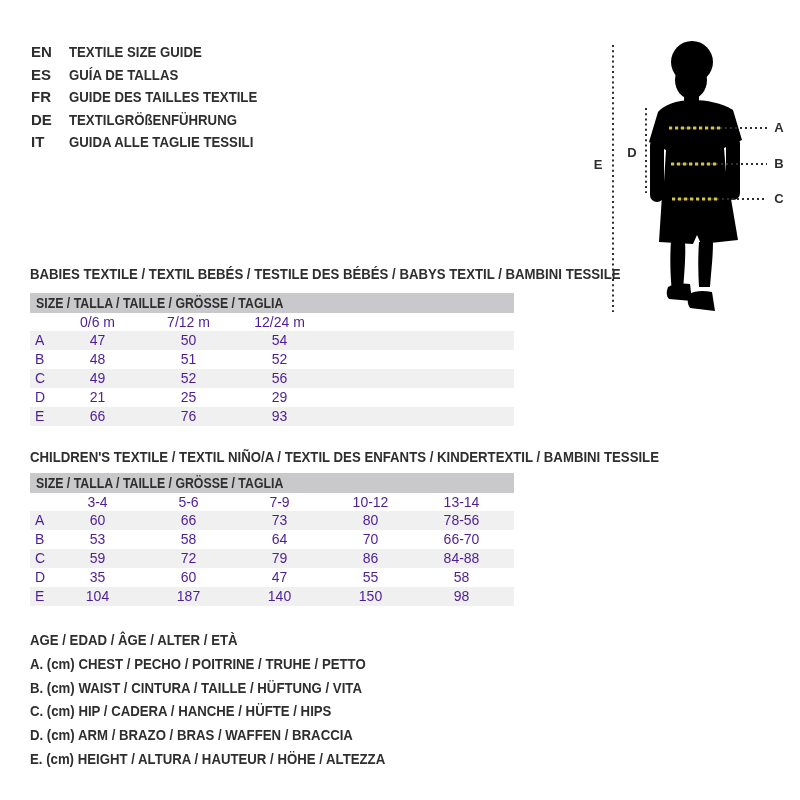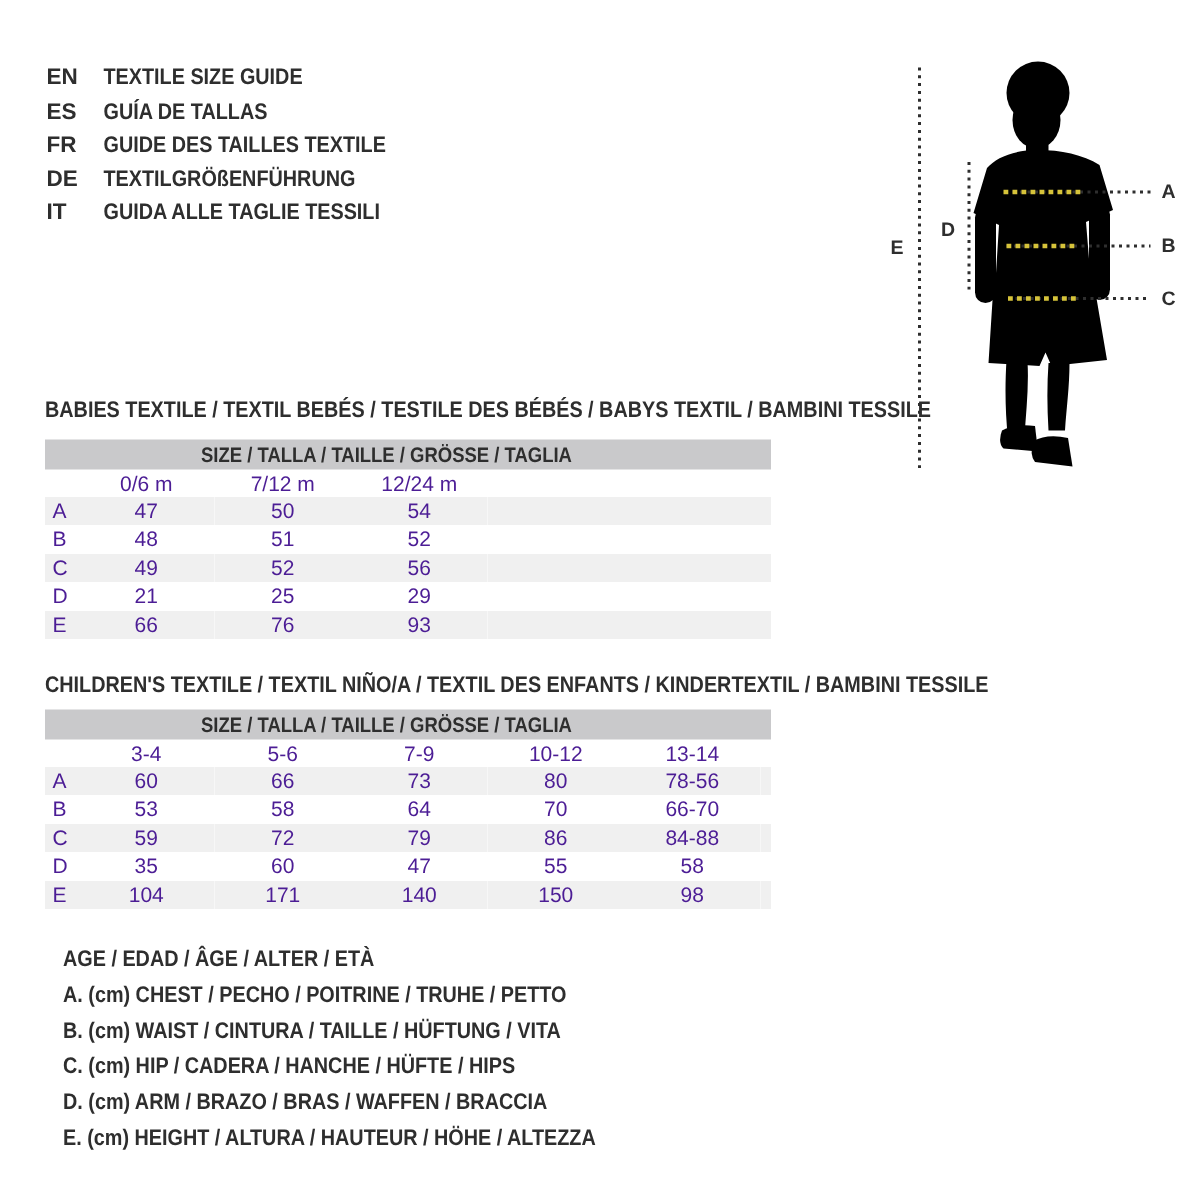--- a/index.html
+++ b/index.html
@@ -14,30 +14,30 @@
   
   .lang-list { left:31px; top:41px; font-size:15px; font-weight:700; }
   .lang-row { height:22.6px; line-height:22.6px; white-space:nowrap; }
   .lang-code { display:inline-block; width:38px; }
 
   
   .sec-title { font-weight:700; font-size:15px; line-height:17px; white-space:nowrap; }
 
   
   .table-wrap { width:484px; }
-  .size-bar { height:20px; line-height:20px; background:#c9c9cb; font-weight:700; font-size:14px; padding-left:6px;text-align:center; }
+  .size-bar { height:20px; line-height:20px; background:#c9c9cb; font-weight:700; font-size:14px; padding-left:6px; }
   table.size { border-collapse:collapse; table-layout:fixed; width:484px; font-size:14px; color:#4c1d95; }
   table.size td { text-align:center; padding:0; height:19px; line-height:19px; overflow:hidden; }
   table.size tr.colhead td { height:18px; line-height:18px; }
   table.size td.lab { text-align:left; padding-left:5px; }
   table.size tr.stripe { background:#f0f0f0; }
   col.c-label { width:22px; } col.c-data { width:91px; }
 
   
-  .legend { left:42px; top:628px; font-size:15px; font-weight:700; }
+  .legend { left:30px; top:628px; font-size:15px; font-weight:700; }
   .legend-line { height:23.8px; line-height:23.8px; white-space:nowrap; }
 
   
   .figure { left:580px; top:30px; width:220px; height:300px; }
   .fig-letter { position:absolute; width:16px; text-align:center; font-weight:700; font-size:13px; line-height:13px; }
 </style>
 </head>
 <body>
 
 <div class="abs lang-list">
@@ -214,21 +214,21 @@
       <td>35</td>
       <td>60</td>
       <td>47</td>
       <td>55</td>
       <td>58</td>
       <td></td>
     </tr>
     <tr class="stripe">
       <td class="lab">E</td>
       <td>104</td>
-      <td>171</td>
+      <td>187</td>
       <td>140</td>
       <td>150</td>
       <td>98</td>
       <td></td>
     </tr>
   </tbody>
     </table>
 </div>
 
 <div class="abs legend">

